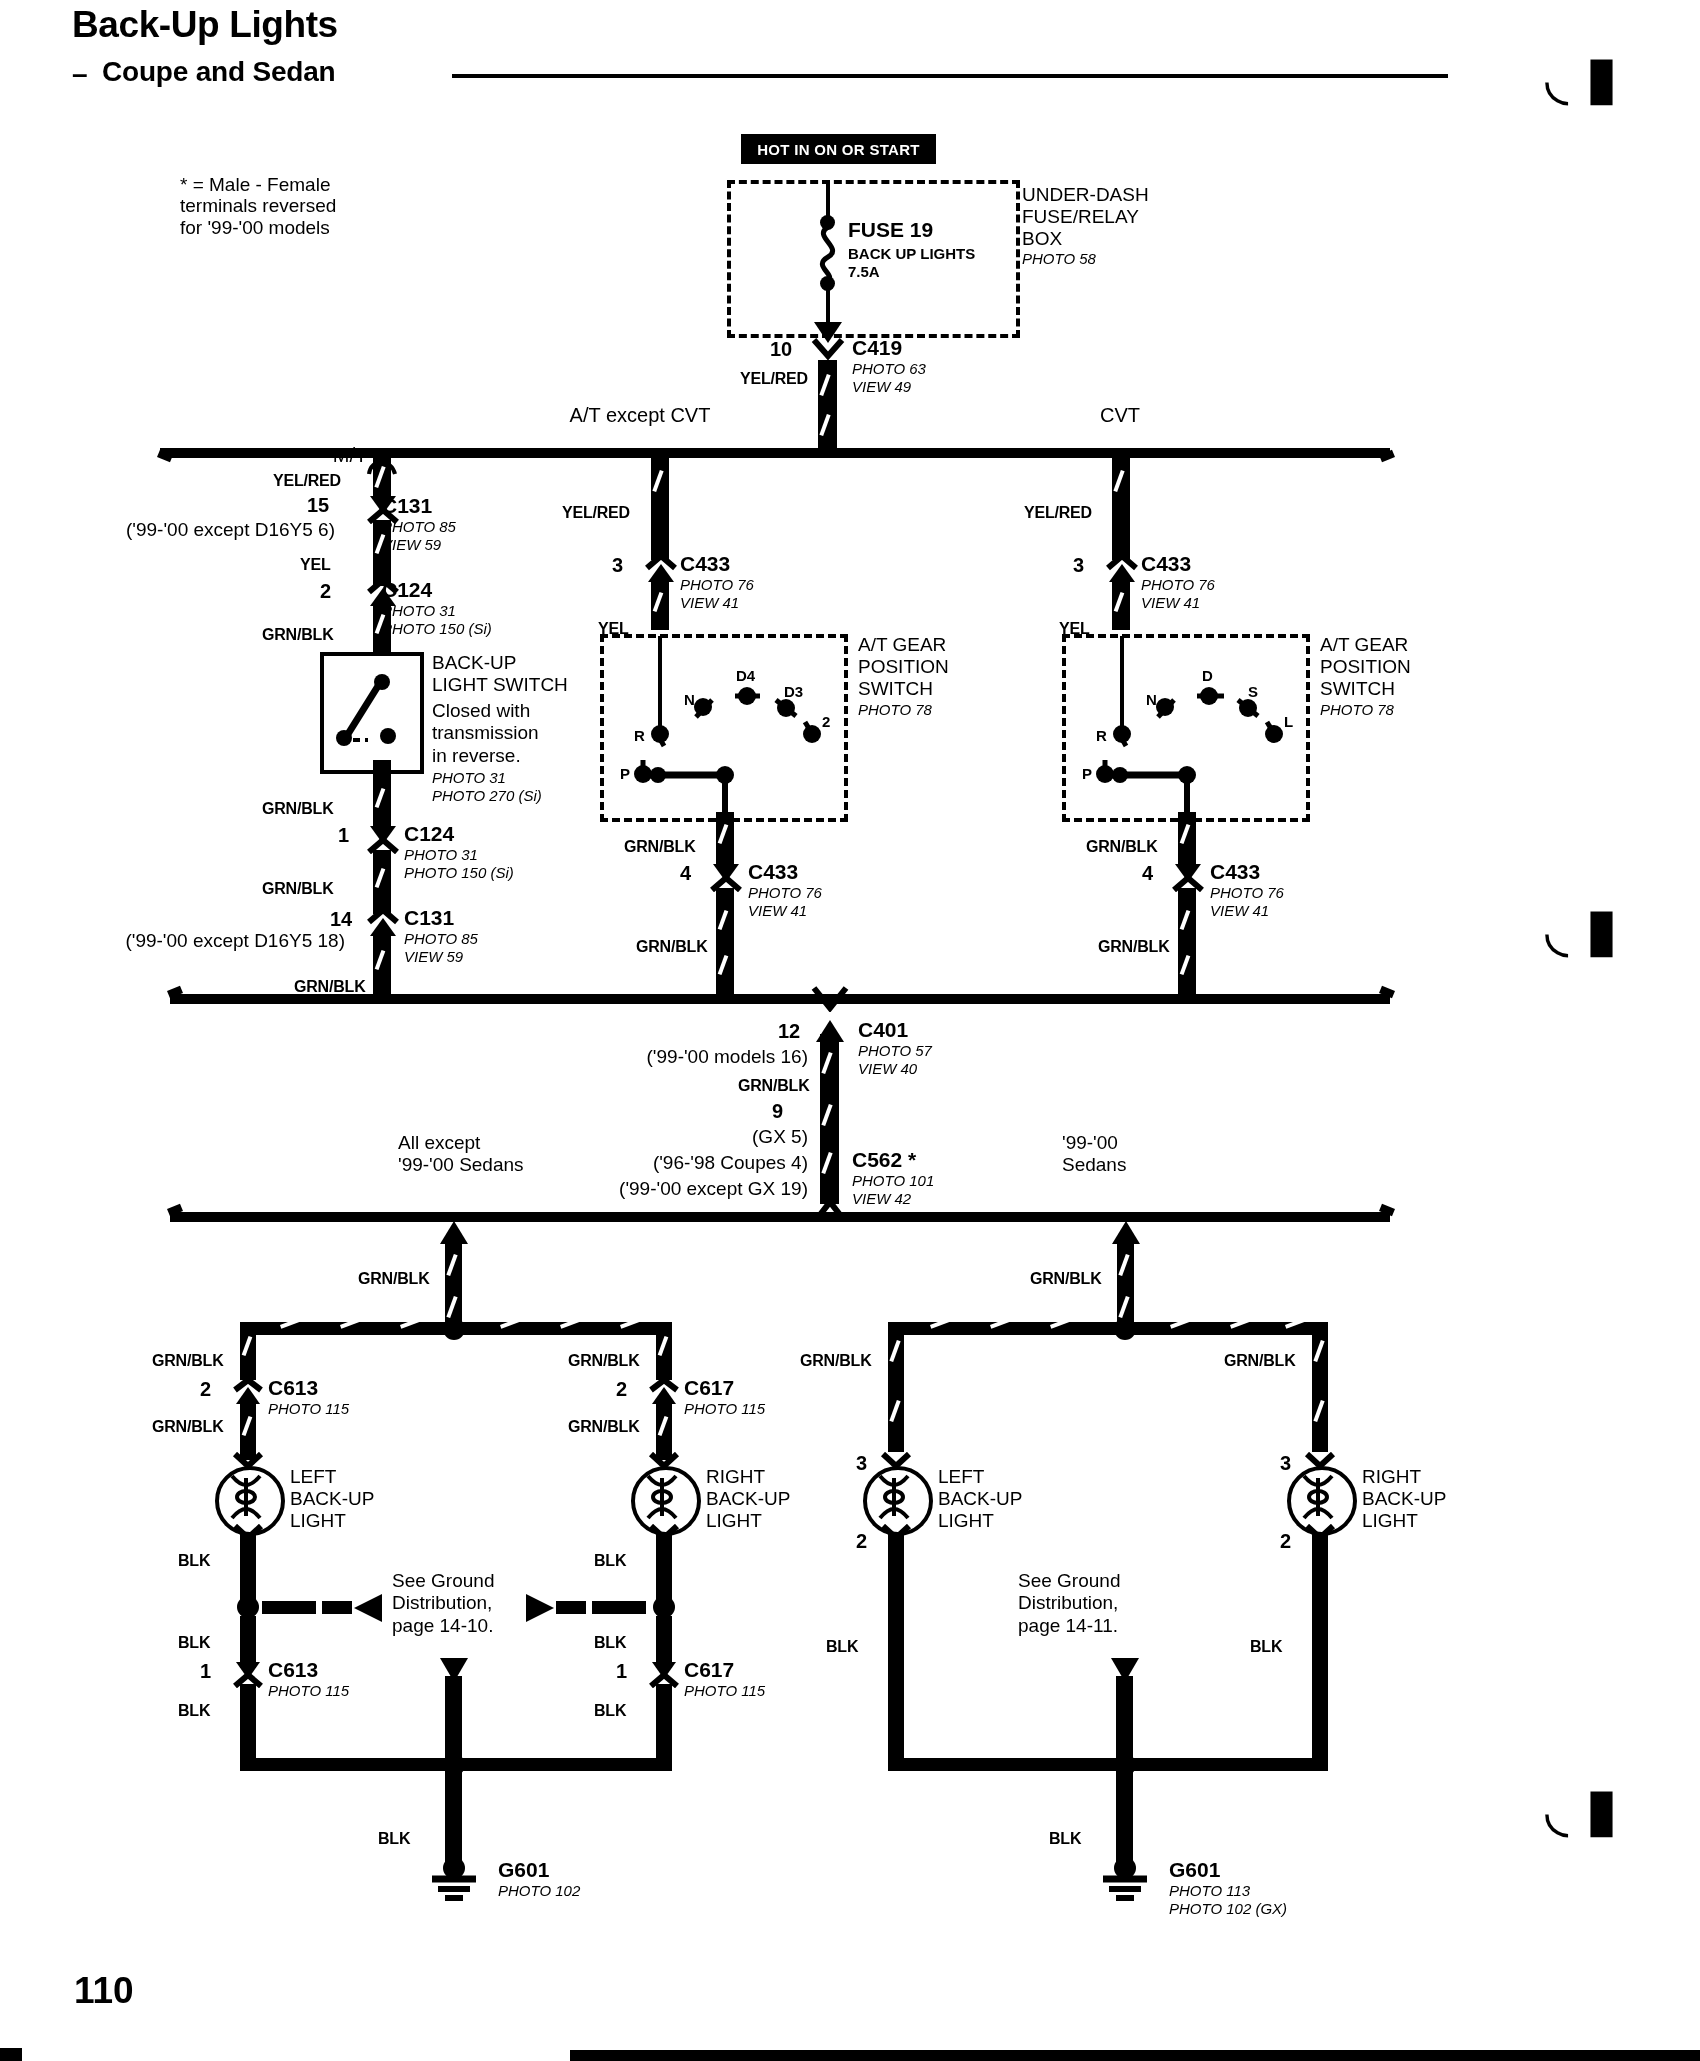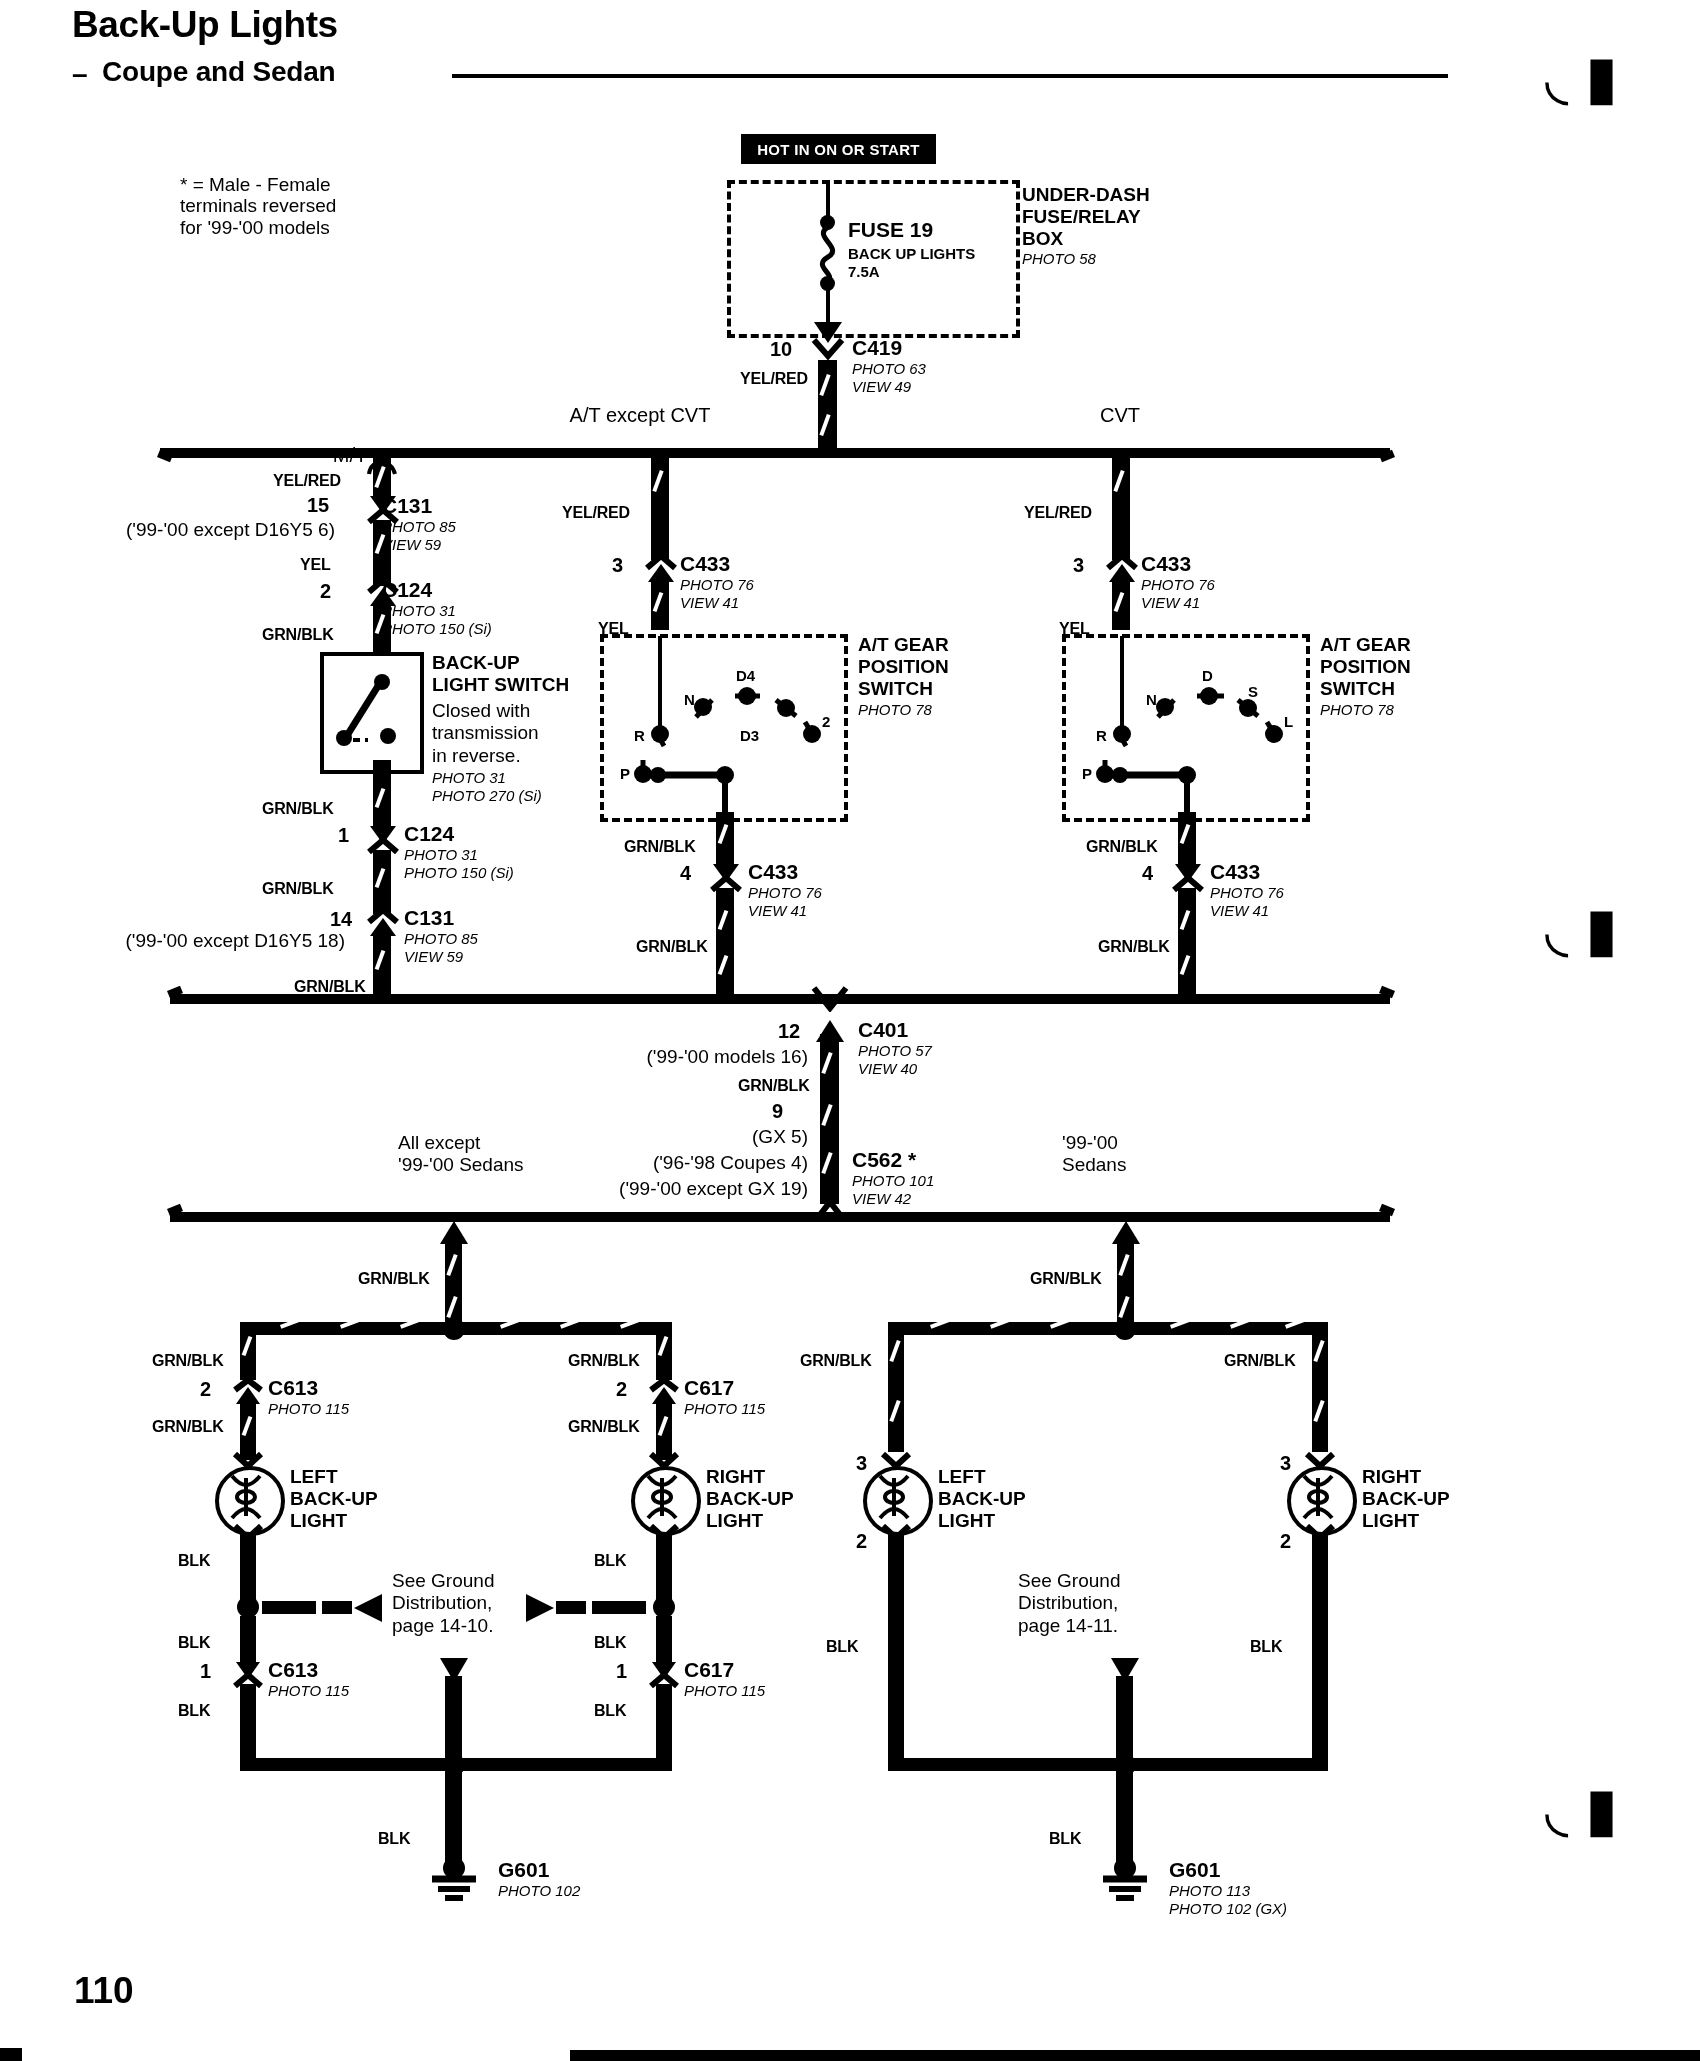--- a/index.html
+++ b/index.html
@@ -13,21 +13,21 @@
   .rt{text-align:right;}
 
   .title{font-size:37px;font-weight:bold;letter-spacing:-0.4px;}
   .subtitle{font-size:28px;font-weight:bold;letter-spacing:-0.2px;}
   .note{font-size:19px;font-weight:normal;}
   .hdr{font-size:20px;font-weight:normal;}
   .wire{font-size:16px;font-weight:bold;letter-spacing:-0.2px;}
   .pin{font-size:20px;font-weight:bold;}
   .cname{font-size:21px;font-weight:bold;}
   .photo{font-size:15px;font-style:italic;}
-  .blklbl{font-size:19px;font-weight:bold;line-height:1.15;}
+  .blklbl{font-size:19px;font-weight:normal;line-height:1.15;}
   .plain{font-size:19px;font-weight:normal;line-height:1.18;}
   .gpos{font-size:15px;font-weight:bold;}
   .pagenum{font-size:37px;font-weight:bold;}
 
   
   .hline{position:absolute;background:#000;}
   .vline{position:absolute;background:#000;}
   .hotbox{position:absolute;background:#000;color:#fff;font-size:15px;font-weight:bold;
           letter-spacing:0.3px;display:flex;align-items:center;justify-content:center;}
   .dashbox{position:absolute;border:4px dashed #000;}
@@ -223,21 +223,21 @@
     <circle cx="43" cy="140" r="9" fill="#000"></circle>
     <line x1="43" y1="126" x2="43" y2="146" stroke="#000" stroke-width="5"></line>
     <circle cx="58" cy="141" r="8" fill="#000"></circle>
     <line x1="50" y1="141" x2="125" y2="141" stroke="#000" stroke-width="7"></line>
     <circle cx="125" cy="141" r="9" fill="#000"></circle>
     <line x1="125" y1="141" x2="125" y2="182" stroke="#000" stroke-width="6"></line>
   </svg>
   <div class="t gpos" style="left:634px;top:728px;">R</div>
   <div class="t gpos" style="left:684px;top:692px;">N</div>
   <div class="t gpos" style="left:736px;top:668px;">D4</div>
-  <div class="t gpos" style="left:740px;top:684px;margin-top:44px;">D3</div>
+  <div class="t gpos" style="left:784px;top:684px;">D3</div>
   <div class="t gpos" style="left:822px;top:714px;">2</div>
   <div class="t gpos" style="left:620px;top:766px;">P</div>
 
   <div class="seg" style="left:716px;top:812px;width:18px;height:56px;"></div>
   <div class="hatch" style="left:721px;top:824px;width:4px;height:20px;"></div>
   <div class="t wire" style="left:624px;top:838px;">GRN/BLK</div>
 
   <svg style="position:absolute;left:706px;top:862px;" width="40" height="30">
     <polygon points="20,20 7,2 33,2" fill="#000"></polygon>
     <path d="M6 28 L20 16 L34 28" stroke="#000" stroke-width="6" fill="none"></path>

